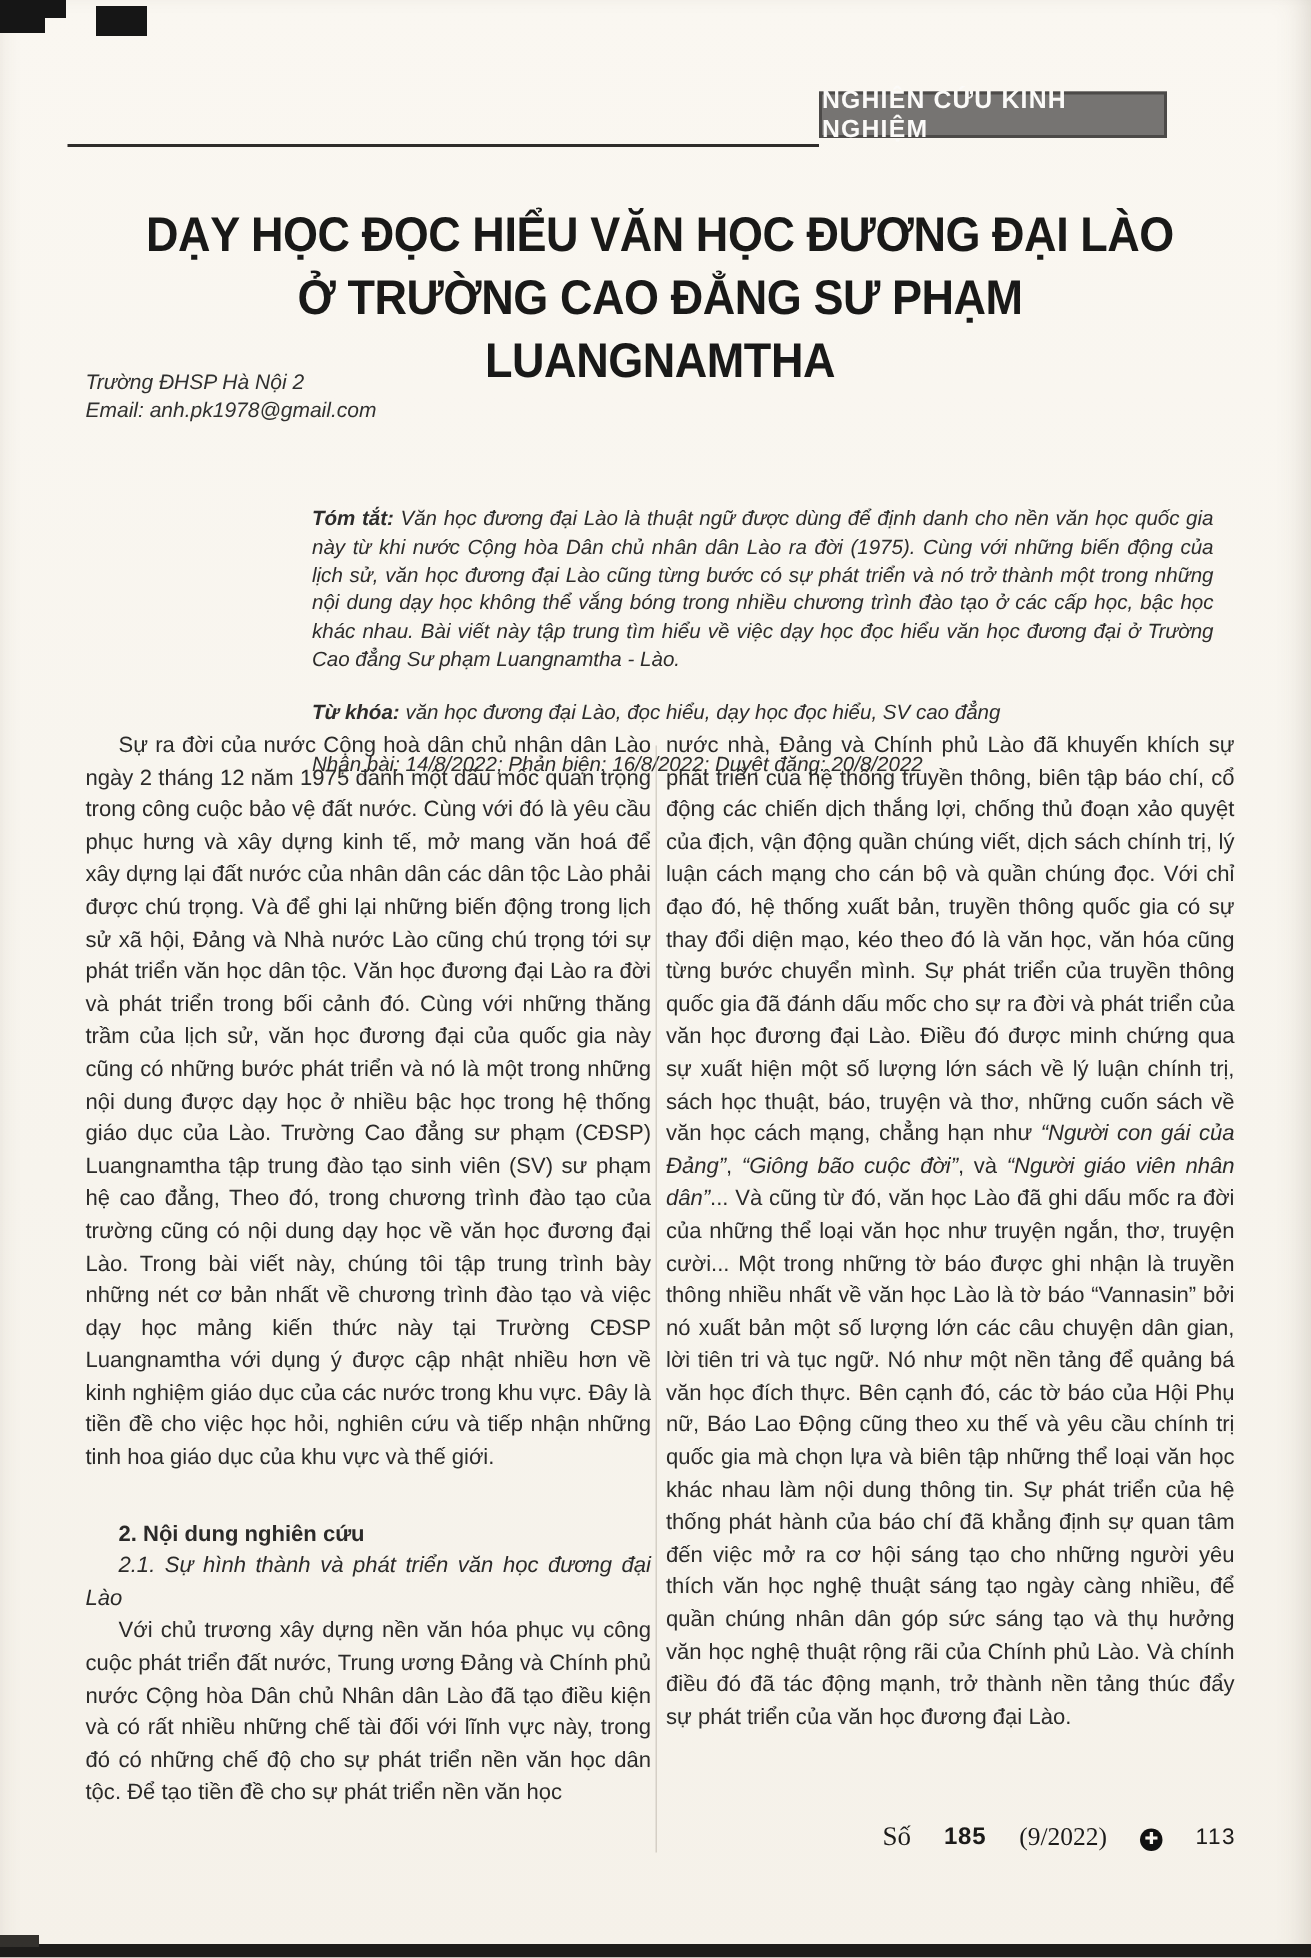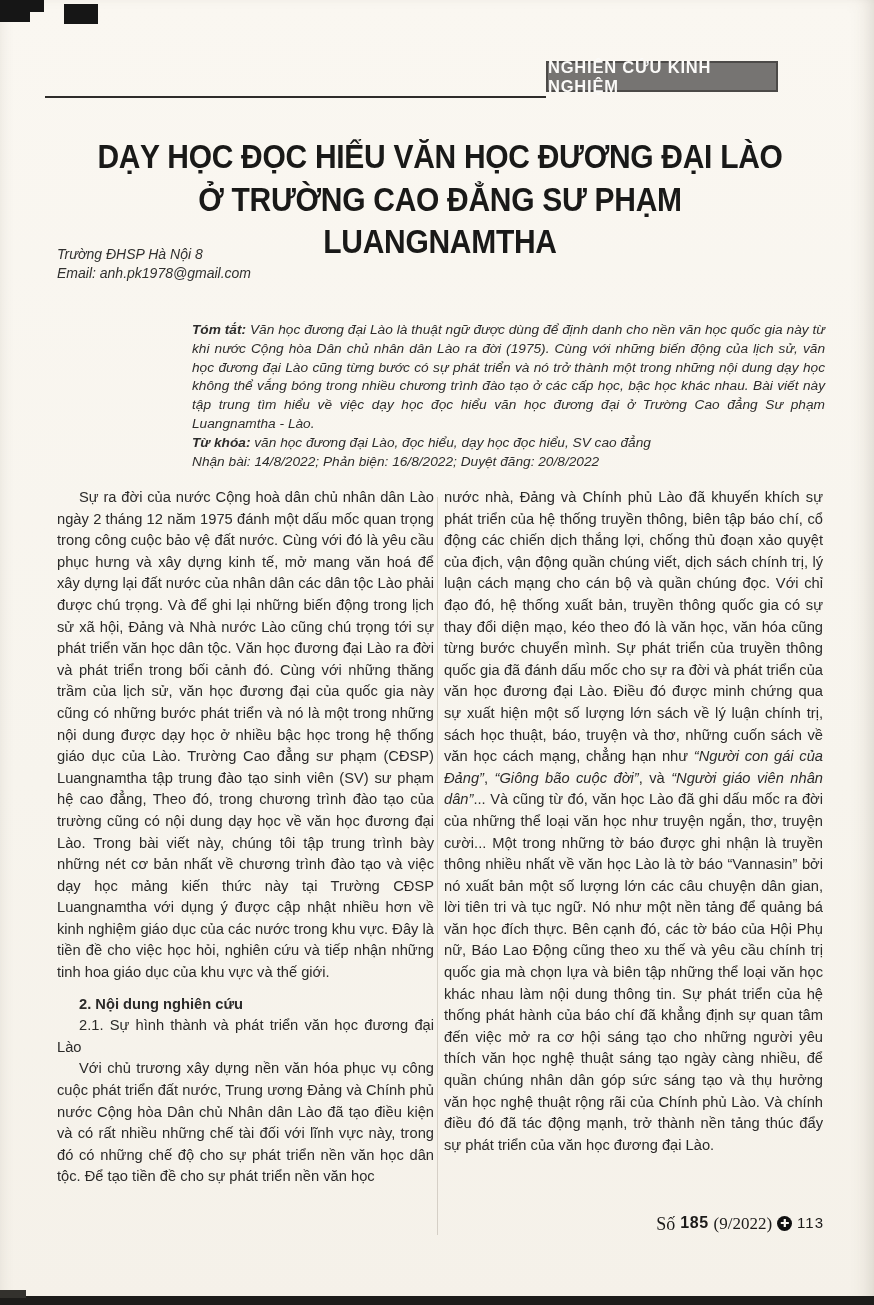--- a/index.html
+++ b/index.html
@@ -36,39 +36,39 @@
   }
 
   .authors-block{position:absolute;left:57px;top:245px;width:420px;}
   .authors{font-weight:bold;font-size:15px;color:#161616;line-height:19px;}
   .affil,.email{font-style:italic;font-size:14px;color:#30302f;line-height:19px;}
 
   .abstract-block{
     position:absolute;left:192px;top:321px;width:633px;
     font-style:italic;font-size:13.7px;line-height:18.8px;color:#2d2c2b;
   }
-  .abstract-block p{margin:0;text-align:justify;}
+  .abstract-block p{margin:16px;text-align:justify;}
   .ab-label{font-weight:bold;}
   .ab-dates{}
 
   .col{position:absolute;top:487px;width:377px;font-size:14.7px;line-height:21.6px;text-align:justify;color:#2b2a29;}
   .col-left{left:57px;}
   .col-right{left:444px;width:379px;}
   .col p{margin:0;}
   .indent{text-indent:22px;}
   .sec-h{font-weight:bold;text-indent:22px;margin:0;}
-  .sec-h.gap{margin-top:10px;}
-  .sub-h{text-indent:22px;margin:0;}
+  .sec-h.gap{margin-top:29px;}
+  .sub-h{font-style:italic;text-indent:22px;margin:0;}
   .col-rule{position:absolute;left:437px;top:497px;width:1px;height:738px;background:#b9b3a7;opacity:.55;}
 
   .seg-i{font-style:italic;}
 
   .footer{
     position:absolute;left:400px;top:1214px;width:424px;
-    display:flex;align-items:flex-start;justify-content:flex-end;gap:5px;
+    display:flex;align-items:center;justify-content:flex-end;gap:22px;
     color:#1c1b1a;
   }
   .f-label{font-family:"Liberation Serif","DejaVu Serif",serif;font-size:18px;}
   .f-num{font-weight:800;font-size:16px;letter-spacing:.5px;}
   .f-date{font-family:"Liberation Serif","DejaVu Serif",serif;font-size:17px;}
   .f-icon{
     position:relative;top:2px;
     display:inline-flex;align-items:center;justify-content:center;
     width:15px;height:15px;border-radius:50%;background:#111;
     color:#faf7f1;font-size:11px;font-weight:bold;line-height:1;
@@ -90,21 +90,21 @@
     <span>NGHIÊN CỨU KINH NGHIỆM</span>
   </div>
   <div class="header-rule"></div>
 
   <div class="title-block">
     <div>DẠY HỌC ĐỌC HIỂU VĂN HỌC ĐƯƠNG ĐẠI LÀO</div>
     <div>Ở TRƯỜNG CAO ĐẲNG SƯ PHẠM LUANGNAMTHA</div>
   </div>
 
   <div class="authors-block">
-    <div class="affil">Trường ĐHSP Hà Nội 8</div>
+    <div class="affil">Trường ĐHSP Hà Nội 2</div>
     <div class="email">Email: anh.pk1978@gmail.com</div>
   </div>
 
   <div class="abstract-block">
     <p><span class="ab-label">Tóm tắt:</span><span> Văn học đương đại Lào là thuật ngữ được dùng để định danh cho nền văn học quốc gia này từ khi nước Cộng hòa Dân chủ nhân dân Lào ra đời (1975). Cùng với những biến động của lịch sử, văn học đương đại Lào cũng từng bước có sự phát triển và nó trở thành một trong những nội dung dạy học không thể vắng bóng trong nhiều chương trình đào tạo ở các cấp học, bậc học khác nhau. Bài viết này tập trung tìm hiểu về việc dạy học đọc hiểu văn học đương đại ở Trường Cao đẳng Sư phạm Luangnamtha - Lào.</span></p>
     <p><span class="ab-label">Từ khóa:</span><span> văn học đương đại Lào, đọc hiểu, dạy học đọc hiểu, SV cao đẳng</span></p>
     <p class="ab-dates">Nhận bài: 14/8/2022; Phản biện: 16/8/2022; Duyệt đăng: 20/8/2022</p>
   </div>
 
   <div class="col-rule"></div>

